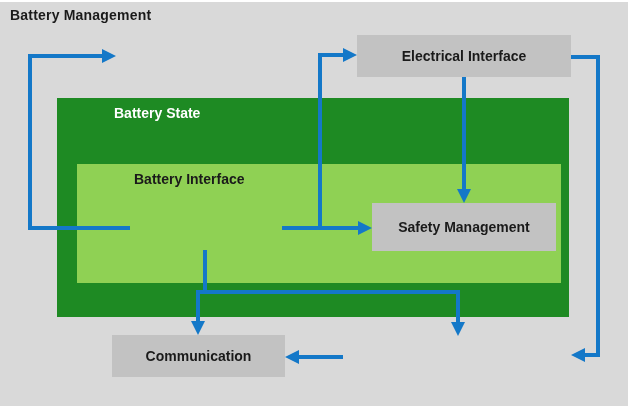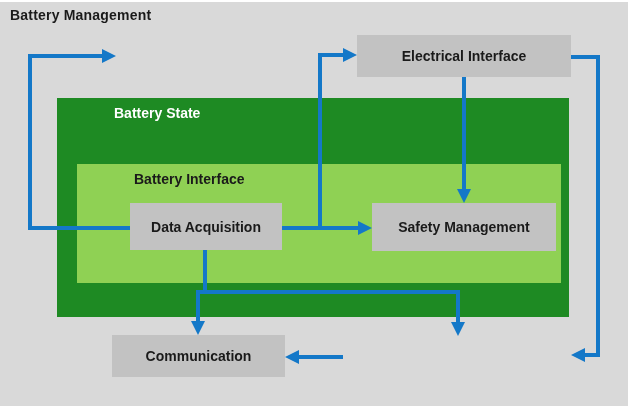--- a/index.html
+++ b/index.html
@@ -97,23 +97,20 @@
 
   <div class="seg" style="left:456px;top:292px;width:4px;height:28px"></div>
   <div class="head head-down" style="left:451px;top:320px"></div>
 
   <div class="seg" style="left:299px;top:353px;width:44px;height:4px"></div>
   <div class="head head-left" style="left:285px;top:348px"></div>
 
   <div class="node n-em">
     <span>Electrical Interface</span>
   </div>
-  <div class="node n-da">
-    <span>Data Acquisition</span>
-  </div>
   <div class="node n-sm">
     <span>Safety Management</span>
   </div>
   <div class="node n-cm">
     <span>Communication</span>
   </div>
 
 </div>
 
 </body></html>

